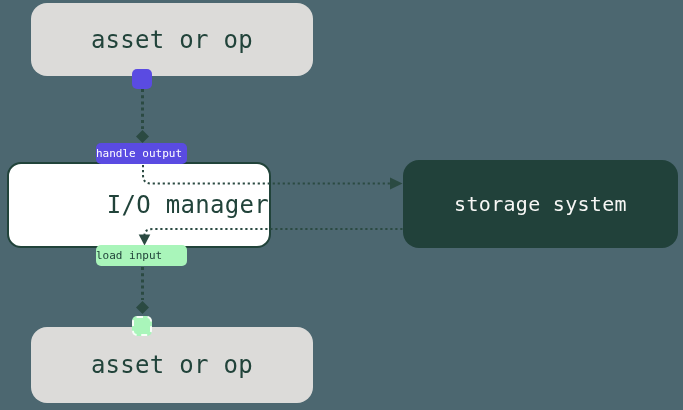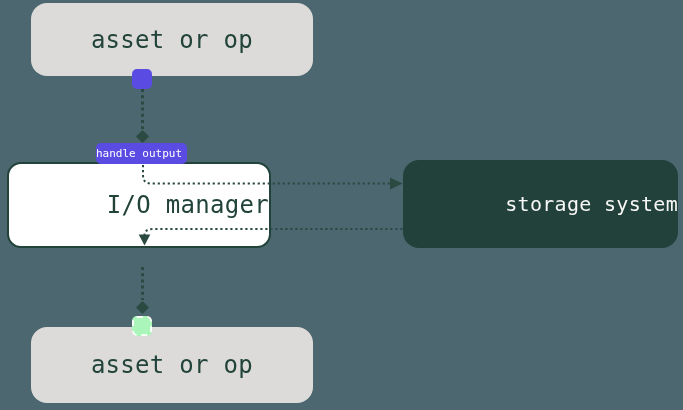--- a/index.html
+++ b/index.html
@@ -60,21 +60,20 @@
   }
   .storage {
     left: 403px; top: 160px; width: 275px; height: 88px;
     background: var(--storage-box);
     border-radius: 16px;
     color: var(--white-text);
     font-size: 20px;
     font-weight: 500;
     letter-spacing: 0.3px;
     z-index: 1;
-    justify-content: flex-end;
   }
 
   .handle {
     position: absolute;
     width: 20px; height: 20px;
     border-radius: 5px;
     z-index: 3;
   }
   .output-handle {
     left: 132px; top: 69px;
@@ -154,20 +153,23 @@
   </div>
 
   <div class="box io">
     <span>I/O manager</span>
   </div>
 
   <div class="box storage">
     <span>storage system</span>
   </div>
 
+  <div class="edge-label mint-label">
+    <span>load input</span>
+  </div>
 
   <div class="handle input-handle"></div>
 
   <div class="box asset bottom-asset">
     <span>asset or op</span>
   </div>
 
 </div>
 
 </body></html>

